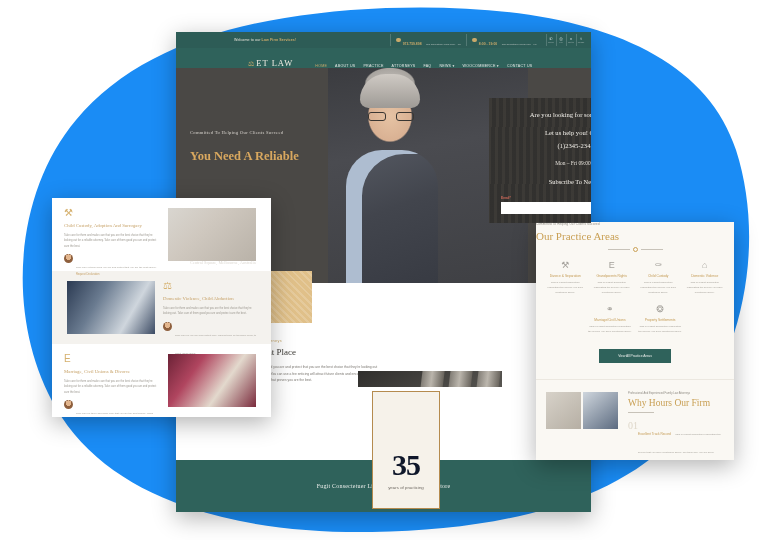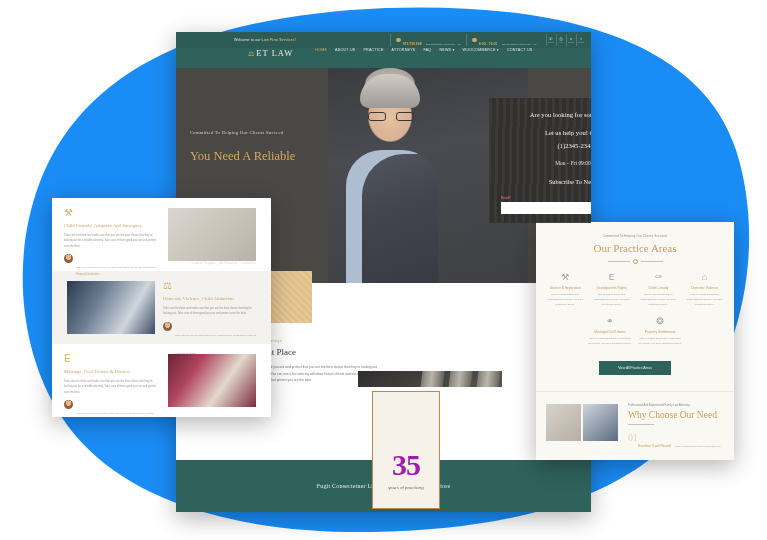--- a/index.html
+++ b/index.html
@@ -29,21 +29,21 @@
   .tb-ico { width: 4.5px; height: 4.5px; border-radius: 50%; background: #c9a96a; flex: none; }
   .tb-lines { line-height: 1.15; }
   .tb-l1 { font-size: 3.4px; color: #c9a96a; font-weight: bold; white-space: nowrap; }
   .tb-l2 { font-size: 2.5px; color: #b9c4c1; white-space: nowrap; }
   .tb-socials { display: flex; gap: 1px; margin-left: 4px; }
   .tb-soc { width: 9px; height: 12px; display: flex; flex-direction: column; align-items: center; justify-content: center;
             border-left: 1px solid rgba(255,255,255,.18); }
   .tb-soc .g { font-size: 4px; color: #dfe6e4; line-height: 1; }
   .tb-soc .n { font-size: 2.1px; color: #9fb0ad; }
 
-  .navbar { height: 20px; background: #2f625b; display: flex; align-items: flex-start; padding: 0 14px; }
+  .navbar { height: 20px; background: #2f625b; display: flex; align-items: flex-end; padding: 0 14px; }
   .logo { display: flex; align-items: center; gap: 2px; margin-left: 58px; }
   .logo-mark { font-size: 7px; color: #c9a96a; line-height: 1; }
   .logo-text { font-family: "Liberation Serif", serif; font-size: 8.5px; color: #f0ece3; letter-spacing: 1px; }
   .nav { display: flex; gap: 8px; margin-left: 22px; }
   .nav a { font-size: 3.6px; color: #e6e9e7; text-decoration: none; letter-spacing: .25px; white-space: nowrap; }
   .nav a.active { color: #c9a96a; }
 
   .hero { position: relative; height: 215px; background: #4a4845; overflow: hidden; }
   .hero-photo { position: absolute; left: 152px; top: 0; width: 200px; height: 215px;
      background:
@@ -60,21 +60,21 @@
   }
   .hero-photo .hair { position: absolute; left: 32px; top: 6px; width: 60px; height: 34px; border-radius: 30px 30px 10px 10px;
     background: linear-gradient(180deg,#cfcac4,#9e9a95); }
   .hero-photo .glasses { position: absolute; left: 40px; top: 44px; width: 46px; height: 9px; }
   .hero-photo .glasses i { position: absolute; top: 0; width: 18px; height: 9px; border: .8px solid #3a3632; border-radius: 3px; }
   .hero-photo .glasses i:first-child { left: 0; }
   .hero-photo .glasses i:last-child { right: 0; }
 
   .hero-copy { position: absolute; left: 14px; top: 62px; width: 152px; z-index: 2; }
   .hero-kicker { font-family: "Liberation Serif", serif; font-size: 4.6px; color: #d9d5cf; letter-spacing: .3px; margin-bottom: 9px; }
-  .hero-title { font-family: "Liberation Serif", serif; font-size: 12.5px; line-height: 1.95; color: #d9a85f; white-space: nowrap; }
+  .hero-title { font-family: "Liberation Serif", serif; font-size: 12.5px; line-height: 1.95; color: #d9a85f; white-space: nowrap; font-weight: bold; }
   .hero-addr { position: absolute; left: 14px; top: 192px; font-family:"Liberation Serif", serif; font-size: 4.4px; color: #ddd9d3; z-index: 2; }
 
   .cta-card { position: absolute; right: -80px; top: 30px; width: 182px; height: 125px; background: rgba(50,48,46,.93); z-index: 5;
      display: flex; flex-direction: column; align-items: center; padding: 13px 12px 0; }
   .cta-card::before { content:""; position:absolute; inset:0; background:
       repeating-linear-gradient(91deg, rgba(120,110,95,.13) 0 3px, rgba(40,38,36,.10) 3px 7px); z-index:-1; }
   .cta-q { font-family:"Liberation Serif", serif; font-size: 6.6px; color: #f2efe9; margin-bottom: 11px; text-align:center; }
   .cta-l1 { font-family:"Liberation Serif", serif; font-size: 6.6px; color: #f2efe9; margin-bottom: 6px; }
   .cta-phone { font-family:"Liberation Serif", serif; font-size: 6.6px; color: #f2efe9; margin-bottom: 11px; }
   .cta-hours { font-family:"Liberation Serif", serif; font-size: 5.4px; color: #e2ded7; margin-bottom: 12px; }
@@ -98,21 +98,21 @@
   .band-p + .band-p { margin-top: 7px; }
 
   .pillar { position: absolute; left: 182px; top: 88px; width: 144px; height: 140px;
      background: linear-gradient(152deg,#2f2e2c 0%, #55534f 40%, #6e6a64 60%, #33312e 100%); overflow: hidden; }
   .pillar i { position: absolute; top: -10px; width: 22px; height: 160px; background: linear-gradient(90deg,#8c877f,#cfc9bf 45%,#6d6860); transform: rotate(7deg); opacity:.85; }
   .pillar i:nth-child(1){ left: 56px; } .pillar i:nth-child(2){ left: 84px; } .pillar i:nth-child(3){ left: 112px; }
 
   .years-card { position: absolute; left: 196px; top: 108px; width: 68px; height: 118px; background: #f6f2ea;
      border: 1.2px solid #b58b4e; display: flex; flex-direction: column; align-items: center; justify-content: flex-end;
      padding-bottom: 18px; z-index: 4; }
-  .years-num { font-family:"Liberation Serif", serif; font-size: 30px; font-weight: bold; color: #a21caf; line-height: 1; letter-spacing: -1px; }
+  .years-num { font-family:"Liberation Serif", serif; font-size: 30px; font-weight: bold; color: #0f172a; line-height: 1; letter-spacing: -1px; }
   .years-lbl { font-size: 4.4px; color: #6f6a63; margin-top: 5px; }
 
   .whitefill { position: absolute; left: 0; top: 355px; width: 415px; height: 73px; background: #fff; }
   .footer { position: absolute; left: 0; bottom: 0; width: 415px; height: 52px; background: #2f625b;
      display: flex; align-items: center; justify-content: center; }
   .footer-txt { font-family:"Liberation Serif", serif; font-size: 6px; color: #e8ece9; letter-spacing: .2px; }
 
   
   #services-panel { left: 52px; top: 198px; width: 219px; height: 219px; background: #fff; }
   .svc-row { display: flex; height: 73px; padding: 10px 12px; gap: 8px; align-items: flex-start; }
@@ -127,21 +127,21 @@
   .svc-qt { font-size: 2.5px; line-height: 1.75; color: #a6a29a; }
   .svc-more { font-size: 2.6px; color: #c7a268; margin-top: 1px; display: block; }
   .svc-img { width: 88px; height: 53px; flex: none; }
   .img-family { background: linear-gradient(135deg,#d9d6d0 0%,#cfc8bf 40%,#b9b2a8 100%); }
   .img-office { background: linear-gradient(120deg,#2b3a52 0%,#6a7b90 35%,#cfd6dd 70%,#3b4a63 100%); }
   .img-wedding { background: linear-gradient(125deg,#6b2236 0%,#b0455f 30%,#e3d9cd 62%,#7a2a3c 100%); }
   .svc-row.rev { flex-direction: row-reverse; }
 
   
   #practice-panel { left: 536px; top: 222px; width: 198px; height: 238px; background: #faf8f3; }
-  .pa-head { text-align: center; padding-top: 12px; }
+  .pa-head { text-align: left; }
   .pa-kicker { font-size: 2.9px; color: #8c8880; letter-spacing: .2px; }
   .pa-title { font-family:"Liberation Serif", serif; font-size: 11px; color: #c9a055; margin-top: 4px; }
   .pa-div { display: flex; align-items: center; justify-content: center; gap: 3px; margin: 5px 0 9px; }
   .pa-div .l { width: 22px; height: 1px; background: #c8c3b9; }
   .pa-div .d { width: 5px; height: 5px; border-radius: 50%; border: .8px solid #c9a055; }
   .pa-grid { display: flex; flex-wrap: wrap; justify-content: center; padding: 0 6px; }
   .pa-cell { width: 25%; text-align: center; padding: 0 3px 10px; }
   .pa-grid.three .pa-cell { width: 27%; }
   .pa-ci { font-size: 9px; color: #a3a09a; line-height: 1; }
   .pa-cl { font-size: 3.3px; color: #c49a53; margin: 4px 0 3px; }
@@ -401,21 +401,21 @@
     <button class="pa-btn">View All Practice Areas</button>
 
     <div class="wc">
       <div class="wc-imgs">
         <span class="wc-i a"></span>
         <span class="wc-i b"></span>
 
       </div>
       <div class="wc-body">
         <div class="wc-kicker">Professional And Experienced Family Law Attorneys</div>
-        <div class="wc-title">Why Choose Our Need</div>
+        <div class="wc-title">Why Hours Our Firm</div>
         <div class="wc-rule"></div>
 
         <div class="wc-item">
           <span class="wc-num">01</span>
           <span>
             <span class="wc-it">Excellent Track Record</span>
             <span class="wc-id">This is a short description elaborating the service that you have mentioned above. Tell them why you are good.</span>
           </span>
         </div>
 

